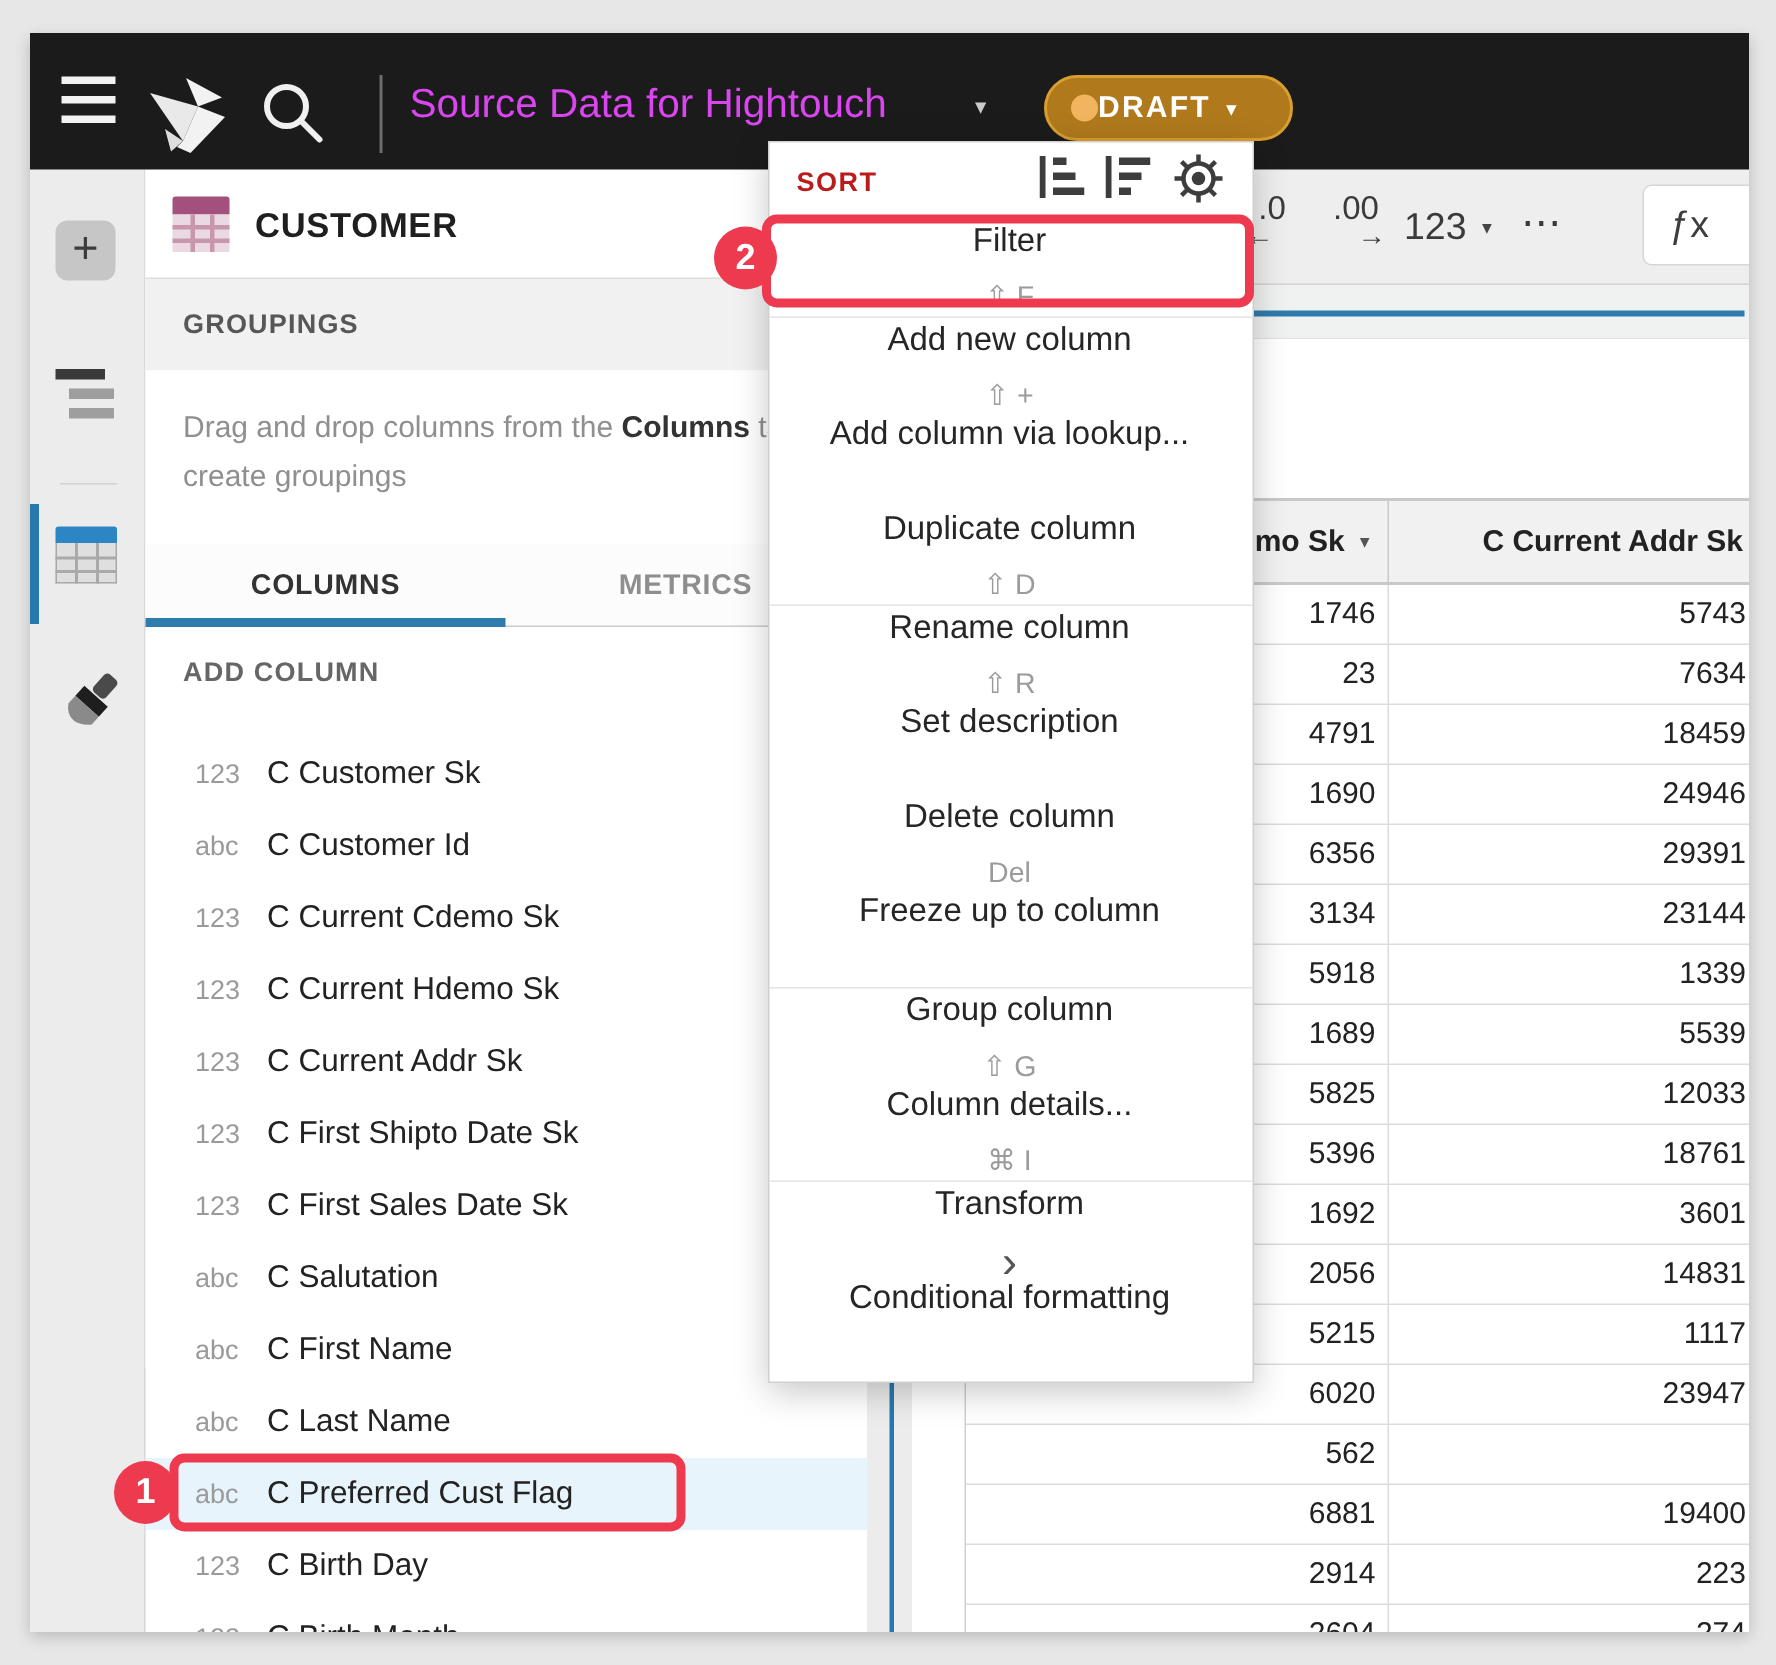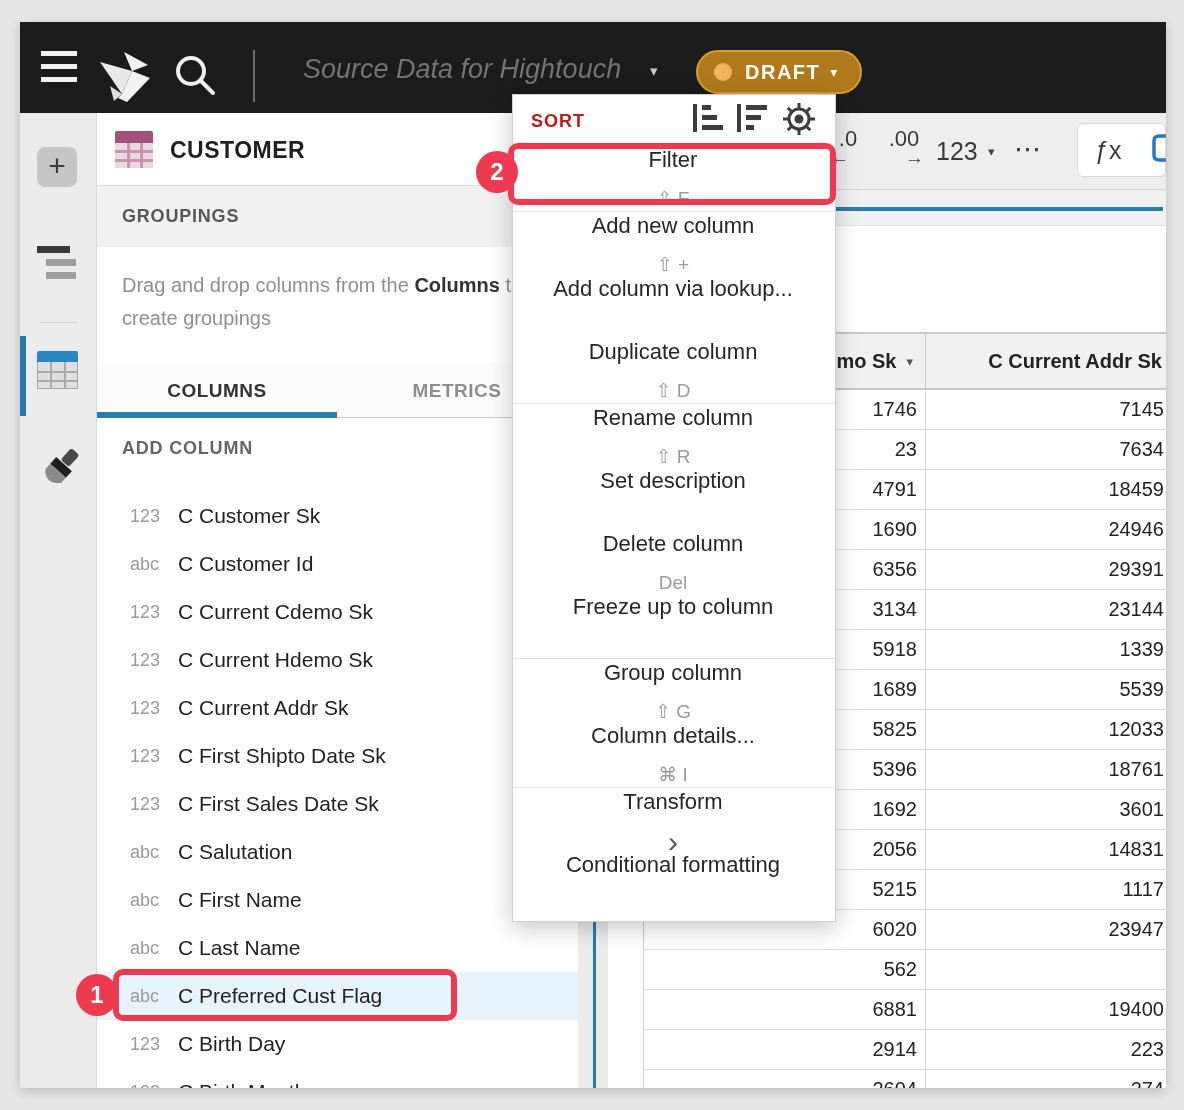--- a/index.html
+++ b/index.html
@@ -9,42 +9,42 @@
             background:#fff; overflow:hidden; box-shadow:0 3px 10px rgba(0,0,0,.20); }
 
   
   #topbar { position:absolute; left:0; top:0; width:1146px; height:91px; background:#1b1b1b; z-index:5; }
   #hamburger { position:absolute; left:21px; top:29px; width:36px; height:34px; cursor:pointer; }
   #hamburger span { position:absolute; left:0; width:36px; height:5px; background:#f2f2f2; }
   #hamburger span:nth-child(1){top:0;} #hamburger span:nth-child(2){top:13px;} #hamburger span:nth-child(3){top:26px;}
   #logo { position:absolute; left:80px; top:30px; }
   #searchbtn { position:absolute; left:152px; top:30px; }
   #tb-divider { position:absolute; left:233px; top:28px; width:2px; height:52px; background:#6d6d6d; }
-  #doc-title { position:absolute; left:283px; top:32px; font-size:27px; color:#737373; white-space:nowrap; cursor:pointer;font-style:italic; }
+  #doc-title { position:absolute; left:253px; top:32px; font-size:27px; color:#d946ef; white-space:nowrap; cursor:pointer; }
   #title-caret { position:absolute; left:630px; top:40px; font-size:15px; color:#c9c9c9; }
   #draft-pill { position:absolute; left:676px; top:28px; width:166px; height:44px; border-radius:22px;
                 background:#b0791c; border:2px solid #d89e2e; display:flex; align-items:center; cursor:pointer; }
   #draft-dot { width:18px; height:18px; border-radius:50%; background:#f0b55e; margin-left:16px; }
-  #draft-label { color:#fff; font-weight:bold; font-size:20px; letter-spacing:1.5px; margin-left:13px; }
+  #draft-label { color:#fff; font-weight:bold; font-size:20px; letter-spacing:1.5px; }
   #draft-caret { color:#fff; font-size:14px; margin-left:10px; }
 
   
   #toolbar { position:absolute; left:558px; top:91px; width:588px; height:77px; background:#eeeeee;
              border-bottom:1px solid #d2d2d2; z-index:1; }
   .tb-item { position:absolute; color:#3a3a3a; text-align:center; cursor:pointer; }
   #dec-dec { left:248px; top:16px; width:44px; }
   #inc-dec { left:302px; top:16px; width:48px; }
   .dec-top { font-size:22px; line-height:20px; }
   .dec-arrow { font-size:19px; line-height:18px; }
   #dec-dec .dec-arrow { text-align:left; padding-left:4px; }
   #inc-dec .dec-arrow { text-align:right; padding-right:4px; }
   #num-fmt { left:358px; top:24px; font-size:25px; }
   #num-fmt-caret { left:410px; top:31px; font-size:13px; color:#444; }
   #more-dots { left:436px; top:20px; font-size:27px; letter-spacing:2px; }
-  #fx-box { position:absolute; left:499px; top:10px; width:89px; height:54px; background:#fff;
+  #fx-box { position:absolute; left:517px; top:10px; width:89px; height:54px; background:#fff;
             border:1px solid #d6d6d6; border-radius:6px; display:flex; align-items:center; }
   #fx-label { font-size:25px; color:#3d3d3d; margin-left:17px; cursor:pointer; }
   #fx-divider { width:1px; height:34px; background:#dcdcdc; margin-left:16px; }
   #fx-bracket { margin-left:13px; }
 
   
   #tabstrip { position:absolute; left:558px; top:168px; width:588px; height:35px; background:#f0f1f1; z-index:1; }
   #blue-hline { position:absolute; left:588px; top:185px; width:555px; height:4px; background:#2e7cab; z-index:2; }
   #gutter { position:absolute; left:558px; top:168px; width:30px; height:898px; background:#ececec; z-index:1; }
   #gutter-vline { position:absolute; left:573px; top:203px; width:3px; height:863px; background:#2779ad; z-index:2; }
@@ -207,21 +207,21 @@
           <span>C Current Hdemo Sk</span>
           <span id="th1-caret">▾</span>
         </div>
         <div class="th" id="th2">
           <span>C Current Addr Sk</span>
         </div>
       </div>
       <div id="tbody">
           <div class="t-row">
     <div class="cell c1">1746</div>
-    <div class="cell c2">7145</div>
+    <div class="cell c2">5743</div>
   </div>
           <div class="t-row">
     <div class="cell c1">23</div>
     <div class="cell c2">7634</div>
   </div>
           <div class="t-row">
     <div class="cell c1">4791</div>
     <div class="cell c2">18459</div>
   </div>
           <div class="t-row">

